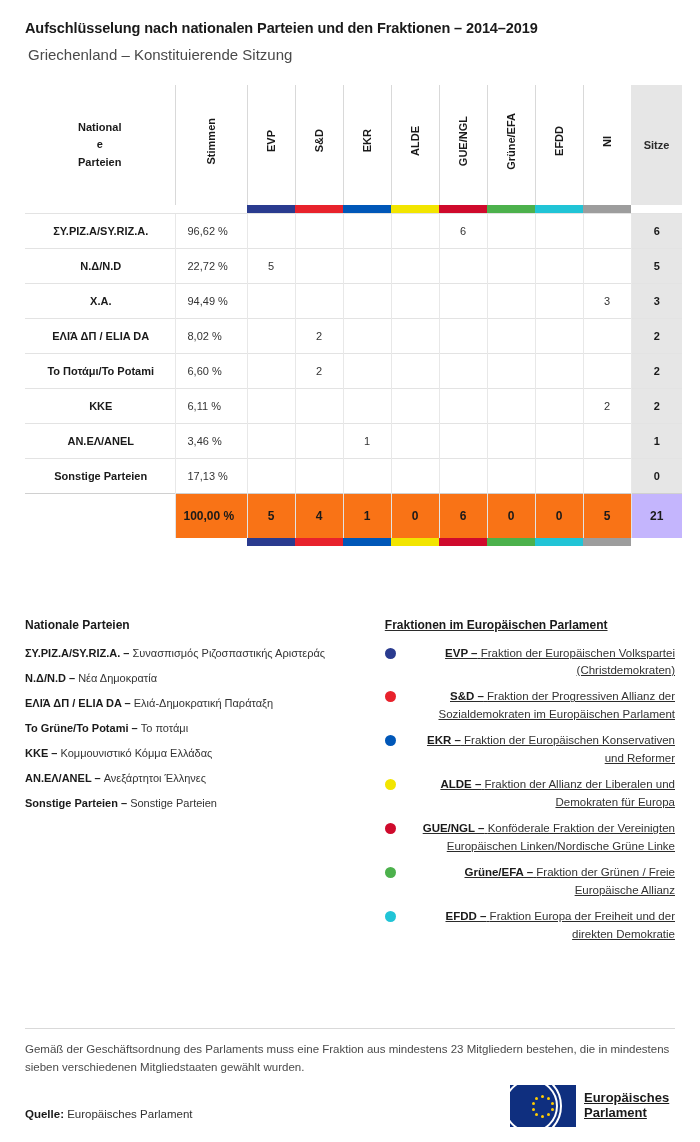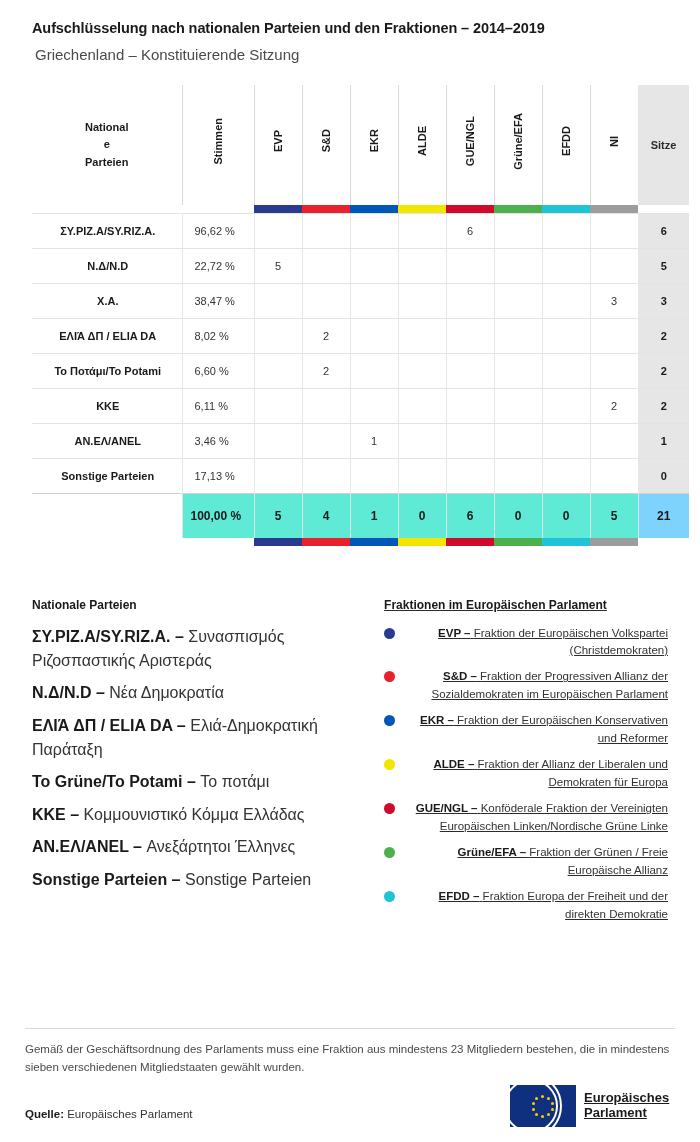--- a/index.html
+++ b/index.html
@@ -10,21 +10,21 @@
     background: #ffffff;
     font-family: "Liberation Sans", sans-serif;
     color: #2b2b2b;
     position: relative;
     overflow: hidden;
   }
   .page {
     position: relative;
     width: 700px;
     height: 1142px;
-    padding: 0 32px;
+    padding: 0 25px;
   }
   .title {
     font-size: 14.5px;
     font-weight: bold;
     color: #1a1a1a;
     padding-top: 20px;
     letter-spacing: -0.1px;
   }
   .subtitle {
     font-size: 15px;
@@ -119,48 +119,48 @@
     font-weight: normal;
     color: #333;
   }
   tbody tr.data-row td.seats {
     background: #e6e6e6;
     font-weight: bold;
     color: #1a1a1a;
   }
   tr.total-row td {
     height: 44px;
-    background: #5eead4;
+    background: #f97316;
     font-size: 12px;
     font-weight: bold;
     text-align: center;
     border-top: 1px solid #d0d0d0;
     border-left: 1px solid #e3e3e3;
     color: #1a1a1a;
   }
   tr.total-row td.party { border-left: none; background: #ffffff; }
   tr.total-row td.votes { text-align: left; padding-left: 8px; }
-  tr.total-row td.seats { background: #7dd3fc; }
+  tr.total-row td.seats { background: #c4b5fd; }
 
   
   .legend {
-    margin-top: 52px;
+    margin-top: 72px;
     display: flex;
     gap: 4px;
   }
   .legend-col-left { width: 358px; }
   .legend-col-right { width: 292px; text-decoration: underline; }
   .legend-title {
     font-size: 12px;
     font-weight: bold;
     color: #1a1a1a;
     margin-bottom: 13px;
   }
   .nat-item {
-    font-size: 16px;
+    font-size: 11px;
     line-height: 1.5;
     margin-bottom: 8.5px;
     color: #333;
   }
   .nat-item b { color: #1a1a1a; }
   .grp-item {
     display: flex;
     align-items: flex-start;
     margin-bottom: 9px;
     font-size: 11.5px;
@@ -359,21 +359,21 @@
           <td></td>
           <td></td>
           <td></td>
           <td></td>
           <td></td>
           <td class="seats">5</td>
         </tr>
 
         <tr class="data-row">
           <td class="party">Χ.Α.</td>
-          <td class="votes">38,47 %</td>
+          <td class="votes">94,49 %</td>
           <td></td>
           <td></td>
           <td></td>
           <td></td>
           <td></td>
           <td></td>
           <td></td>
           <td>3</td>
           <td class="seats">3</td>
         </tr>

